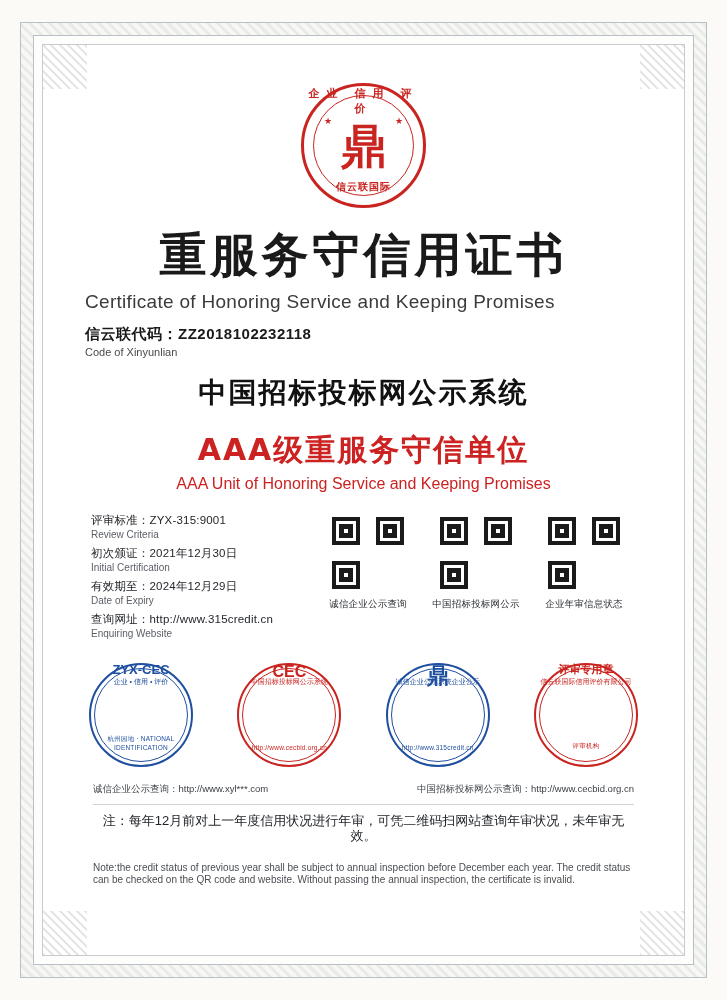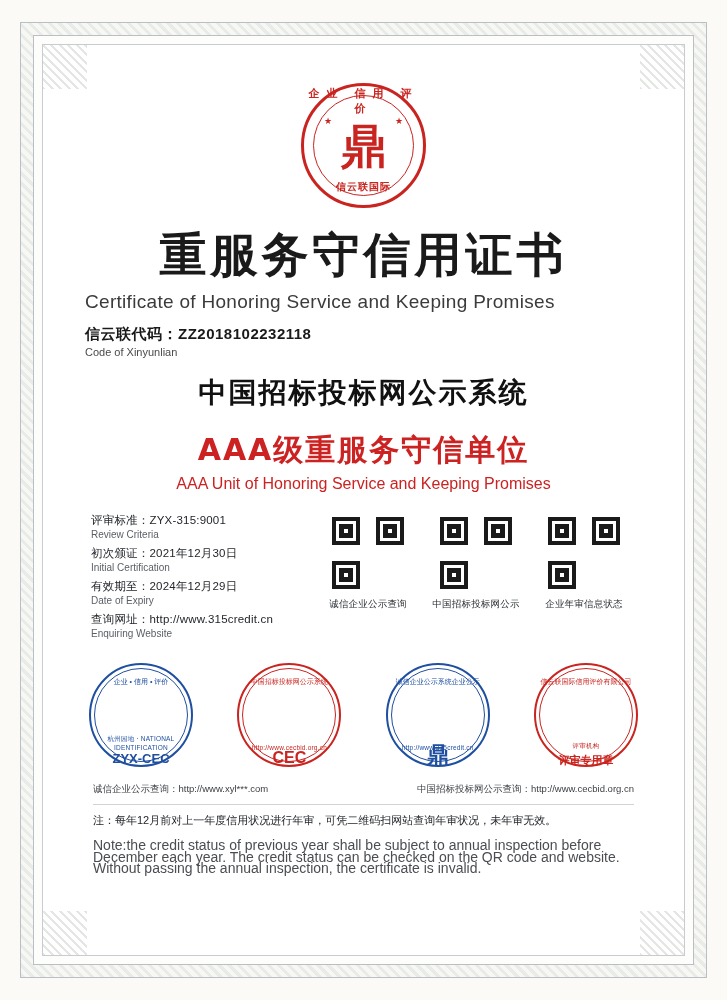--- a/index.html
+++ b/index.html
@@ -283,21 +283,21 @@
     justify-content: space-between;
     padding: 0 4px;
   }
   .seal {
     width: 104px;
     height: 104px;
     border-radius: 50%;
     position: relative;
     box-sizing: border-box;
     display: flex;
-    align-items: flex-end;
+    align-items: flex-start;
     justify-content: center;
     text-align: center;
   }
   .seal-ring {
     position: absolute;
     left: 0; top: 0; right: 0; bottom: 0;
     border-radius: 50%;
     border: 2px solid currentColor;
   }
   .seal-ring2 {
@@ -348,27 +348,28 @@
   .divider {
     margin: 8px 8px 0 8px;
     height: 1px;
     background: #cfd3d7;
   }
   .note {
     margin-top: 8px;
     padding: 0 8px;
   }
   .note-cn {
-    font-size: 11px;
+    font-size: 13px;
     color: #23262b;
     line-height: 15px;
+    text-align: center;
   }
   .note-en {
-    margin-top: 12px;
-    font-size: 14px;
+    margin-top: 19px;
+    font-size: 10px;
     color: #4a4e53;
     line-height: 11.5px;
   }
 </style>
 </head>
 <body>
 
 <div class="certificate">
   <div class="frame-outer">
     <div class="frame-mid">

